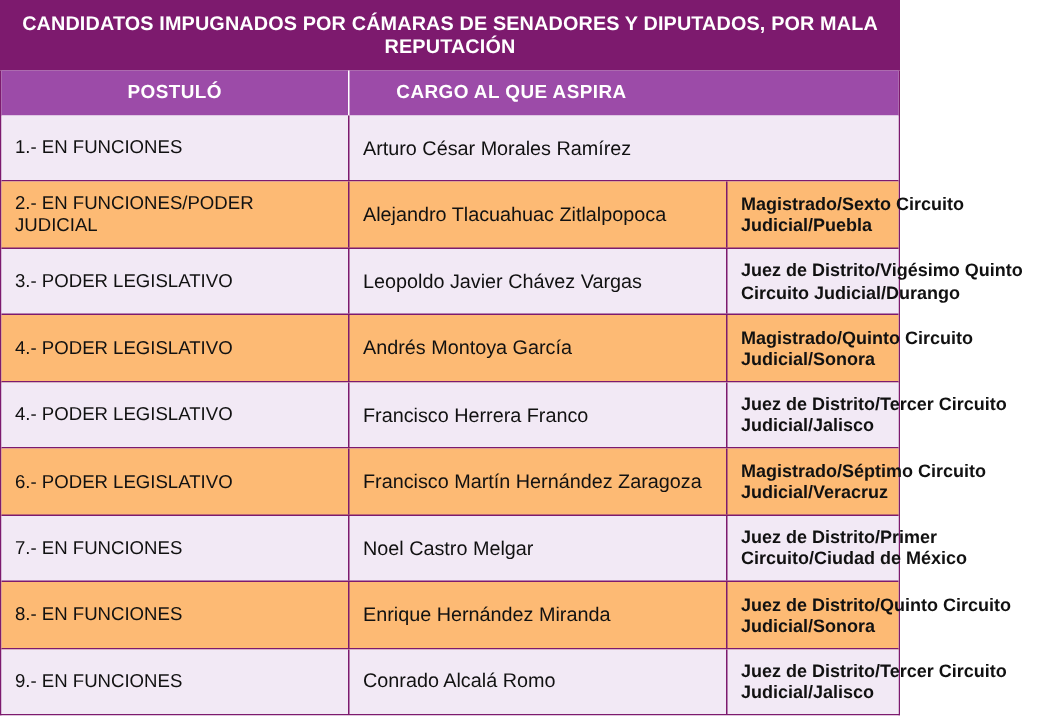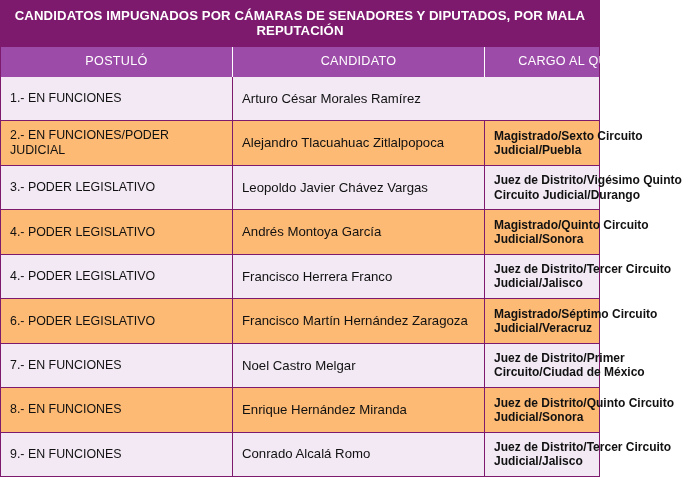--- a/index.html
+++ b/index.html
@@ -29,21 +29,21 @@
     font-size: 13.2px;
     letter-spacing: 0.1px;
     padding: 9px 6px 9px 6px;
     box-sizing: border-box;
     line-height: 1.1;
   }
   .head-row {
     display: flex;
     background: #9c4ba8;
     color: #ffffff;
-    font-weight: normal;
+    font-weight: bold;
     font-size: 12.6px;
     letter-spacing: 0.3px;
   }
   .head-cell {
     padding: 8px 6px;
     box-sizing: border-box;
     text-align: center;
     border-right: 1px solid #ffffff;
     line-height: 1.1;
   }
@@ -107,21 +107,20 @@
 <body>
 
 <div class="table-wrap">
 
   <div class="title-bar">CANDIDATOS IMPUGNADOS POR CÁMARAS DE SENADORES Y DIPUTADOS, POR MALA REPUTACIÓN</div>
 
   <div class="outer-border">
 
     <div class="head-row">
       <div class="head-cell col1">POSTULÓ</div>
-      <div class="head-cell col2">CANDIDATO</div>
       <div class="head-cell col3">CARGO  AL QUE ASPIRA</div>
     </div>
 
     <div class="body-rows">
 
       <div class="row alt">
         <div class="cell col1 cell-postulo">1.- EN FUNCIONES</div>
         <div class="cell col2 cell-candidato">Arturo César Morales Ramírez</div>
       </div>
 

